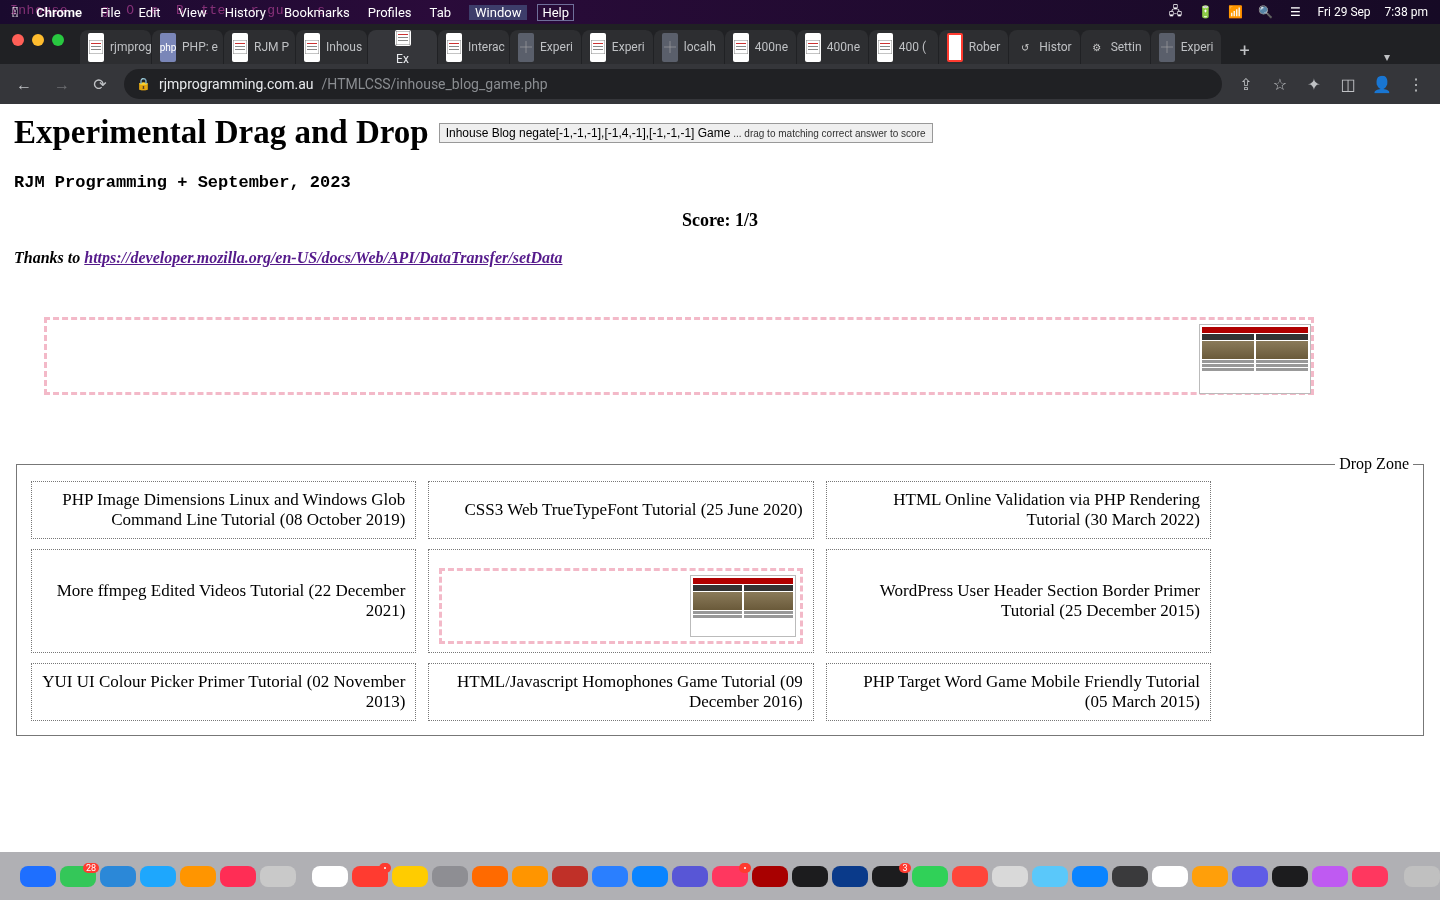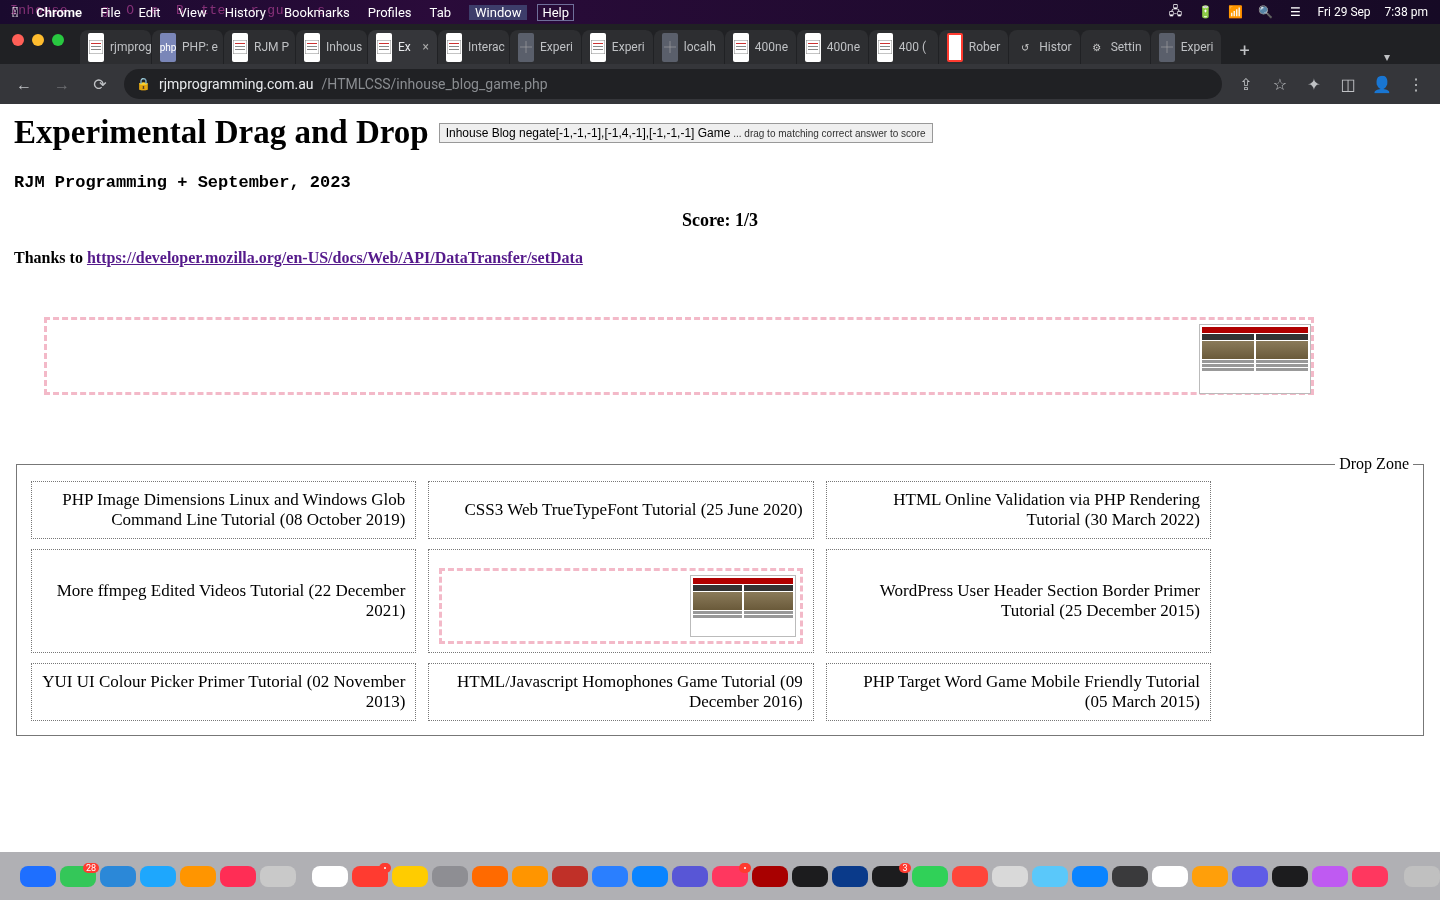--- a/index.html
+++ b/index.html
@@ -31,21 +31,21 @@
   .traffic .dot{ width:12px;height:12px;border-radius:50%;}
   .tr-r{background:#ff5f57;} .tr-y{background:#febc2e;} .tr-g{background:#28c840;}
 
   .tabstrip { display:flex; align-items:flex-end; height:40px; padding-left:80px; padding-right:40px; gap:0; background:#202124;}
   .tab {
     height:34px; min-width:70px; max-width:72px; background:#2d2e31; color:#bfc1c4;
     font-size:12px; display:flex; align-items:center; gap:6px; padding:0 8px;
     border-top-left-radius:8px; border-top-right-radius:8px; margin-right:0px;
     overflow:hidden; white-space:nowrap; position:relative; border-right:1px solid #202124;
   }
-  .tab.active { background:#35363a; color:#e8eaed; }
+  .tab.active { background:#35363a; color:#e8eaed;flex-direction:column; }
   .tab .favicon{ width:16px;height:29px; flex:0 0 16px; border-radius:2px; display:inline-flex; align-items:center; justify-content:center; font-size:10px;}
   .tab .close{ margin-left:auto; font-size:12px; color:#aaa;}
   .newtab { width:28px; height:28px; color:#bfc1c4; font-size:18px; display:flex; align-items:center; justify-content:center; margin-left:8px; cursor:pointer;}
   .tab-overflow { margin-left:auto; color:#bfc1c4; padding:0 10px; font-size:12px;}
 
   .toolbar {
     height:40px; background:#35363a; display:flex; align-items:center; gap:10px;
     padding:0 10px;
   }
   .tbtn { width:28px;height:28px; color:#bfc1c4; display:flex; align-items:center; justify-content:center; border-radius:50%; font-size:16px; cursor:pointer;}
@@ -67,21 +67,21 @@
   .viewport::-webkit-scrollbar-thumb{ background:#c9c9c9; border-radius:8px; border:4px solid #fff;}
   h1.page-title { font-family:"Times New Roman",serif; font-size:33px; font-weight:bold; margin:8px 0 10px 0; display:inline;}
   .game-button {
     display:inline-block; vertical-align:6px; margin-left:6px;
     background:#efefef; border:1px solid #999; padding:2px 6px; font-size:12px;
     font-family:Arial,sans-serif;
   }
   .game-button .hint{ font-size:10px; color:#333;}
   h3.sub1 { font-family:Liberation Mono, monospace; font-size:17px; font-weight:bold; margin:22px 0 14px 0;}
   h3.sub2 { font-family:"Times New Roman",serif; font-size:18px; font-weight:bold; margin:18px 0 14px 0;text-align:center;}
-  .thanks { font-family:"Times New Roman",serif; font-size:16px; font-weight:bold; margin:18px 0;}
+  .thanks { font-family:"Times New Roman",serif; font-size:16px; font-weight:bold; margin:18px 0;font-style:italic;}
   .thanks a{ color:#0000ee; text-decoration:underline;}
 
   .drag-tray {
     margin-top:50px; margin-left:30px; width:1270px; height:78px;
     border:3px dashed #f3b9c8; position:relative;
   }
   .thumb {
     position:absolute; right:0; top:4px; width:112px; height:70px; background:#fff;
     border:1px solid #bbb; padding:2px; display:flex; flex-direction:column;
   }

